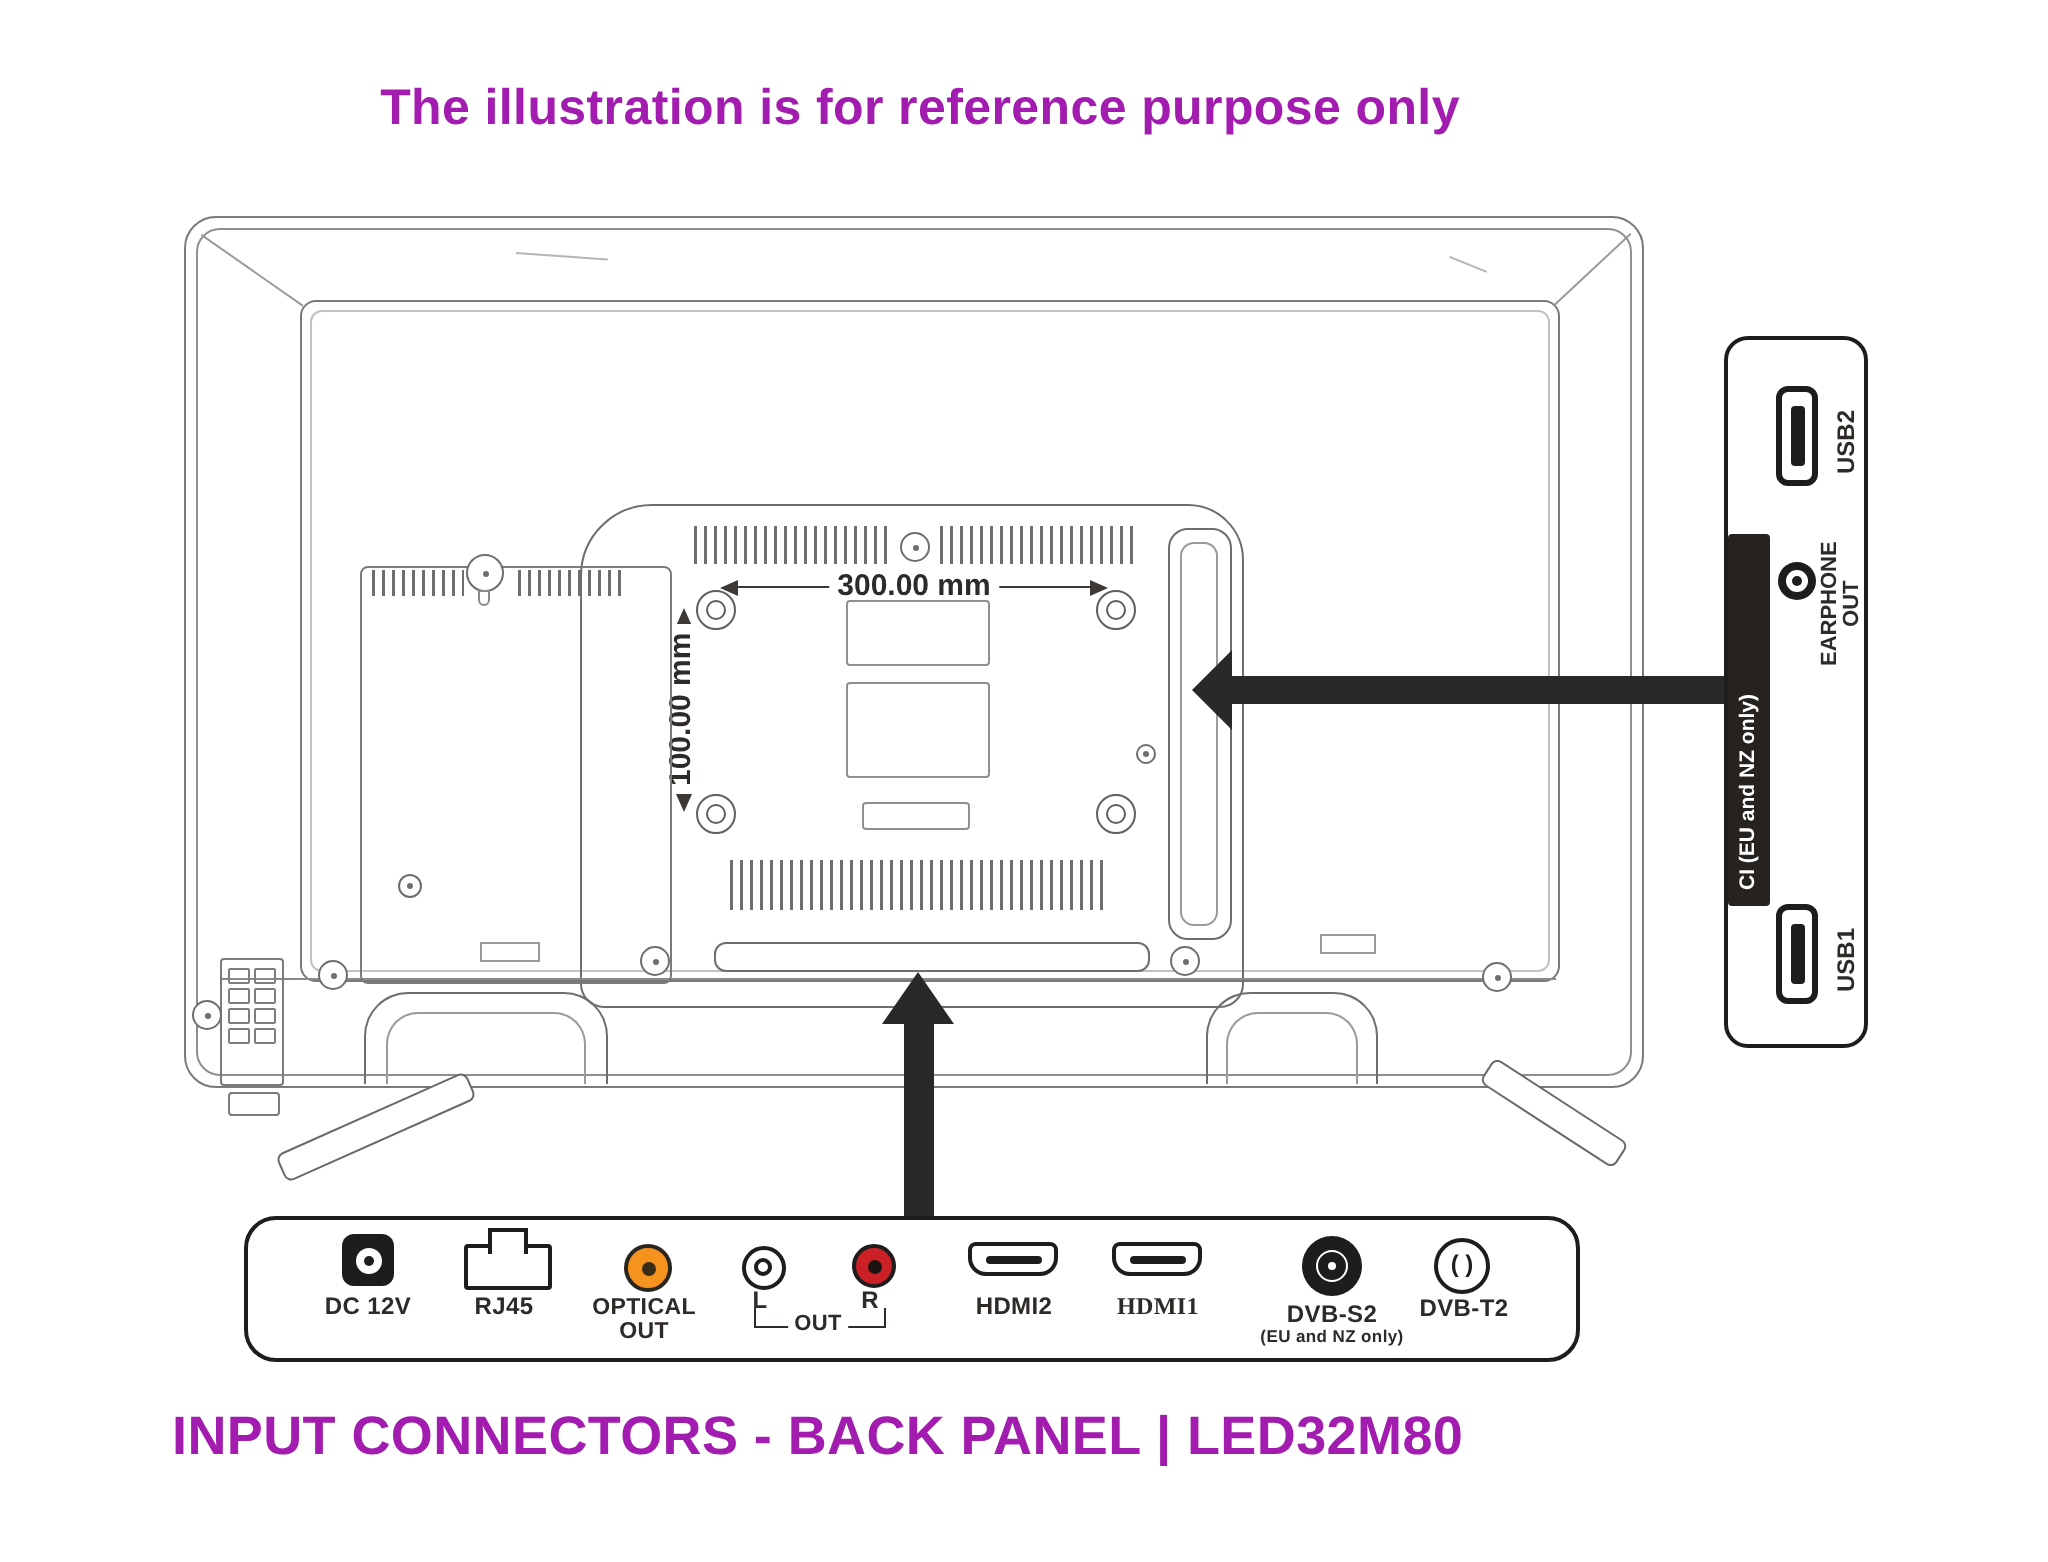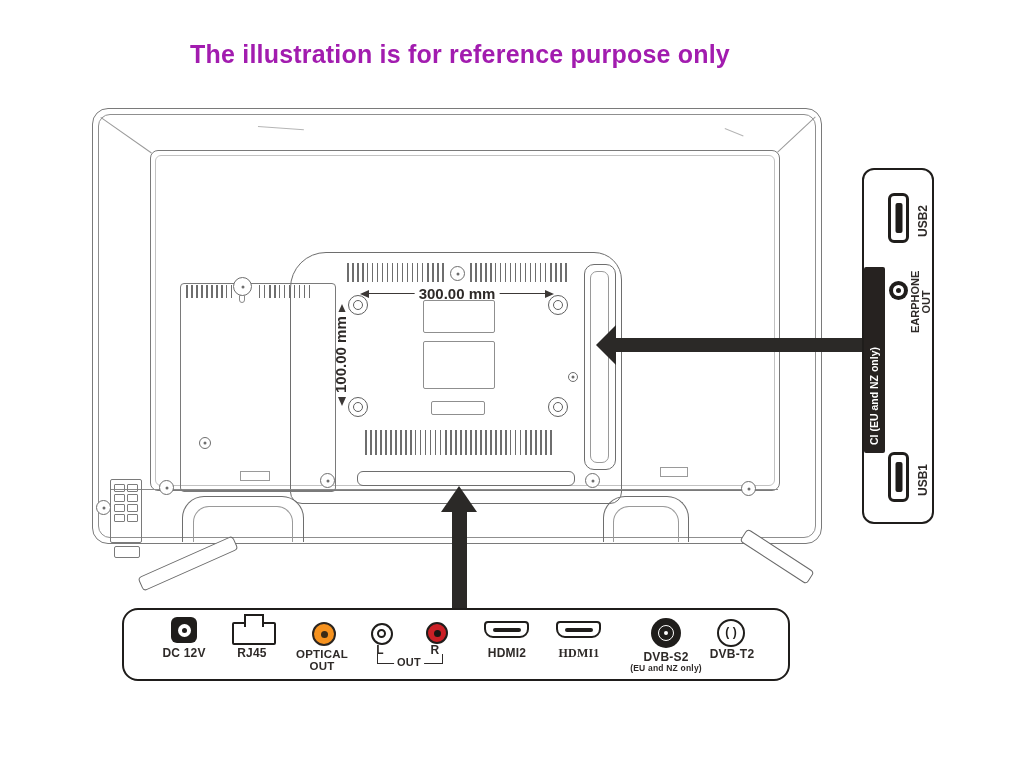--- a/index.html
+++ b/index.html
@@ -193,14 +193,15 @@
     </div>
     <div class="clabel" style="left:542px;top:40px;">DVB-S2</div>
     <div class="clabel" style="left:542px;top:53px;font-size:8.5px;">(EU and NZ only)</div>
 
     <div class="circle" style="left:593px;top:9px;width:28px;height:28px;border:2.5px solid #1f1d1b;box-sizing:border-box;background:#fff;text-align:center;">
       <span style="font-weight:700;font-size:12px;line-height:23px;letter-spacing:0;color:#1f1d1b;">( )</span>
     </div>
     <div class="clabel" style="left:608px;top:37px;">DVB-T2</div>
   </div>
 
+  <div class="hdr" style="left:86px;top:703px;font-size:27px;letter-spacing:.2px;">INPUT CONNECTORS - BACK PANEL | LED32M80</div>
 
 </div>
 
 </body></html>

